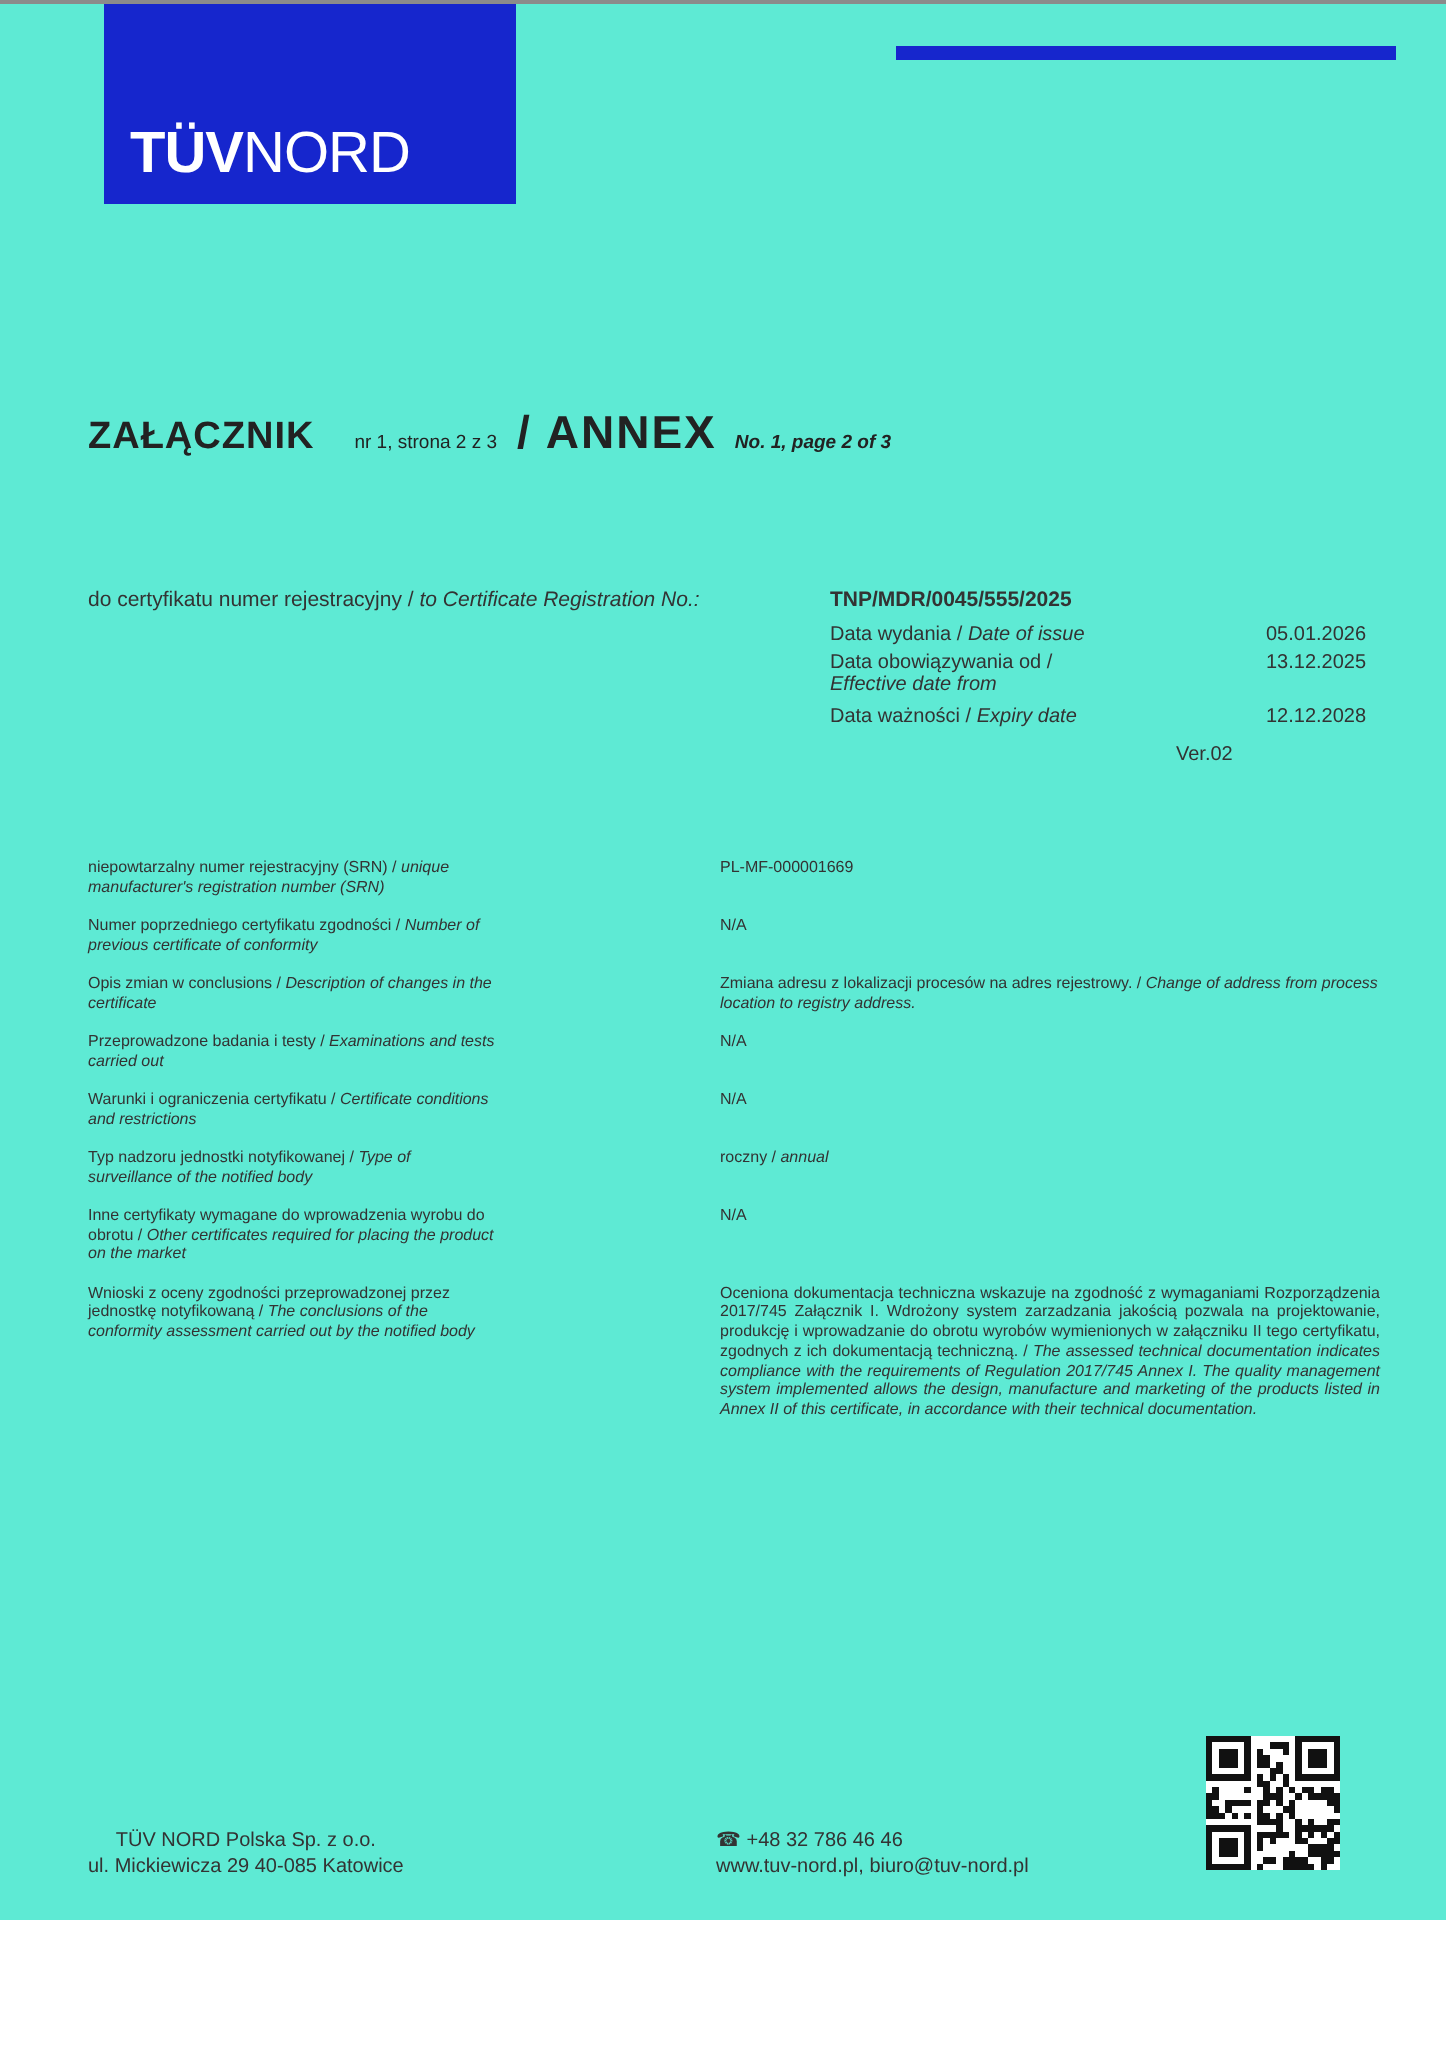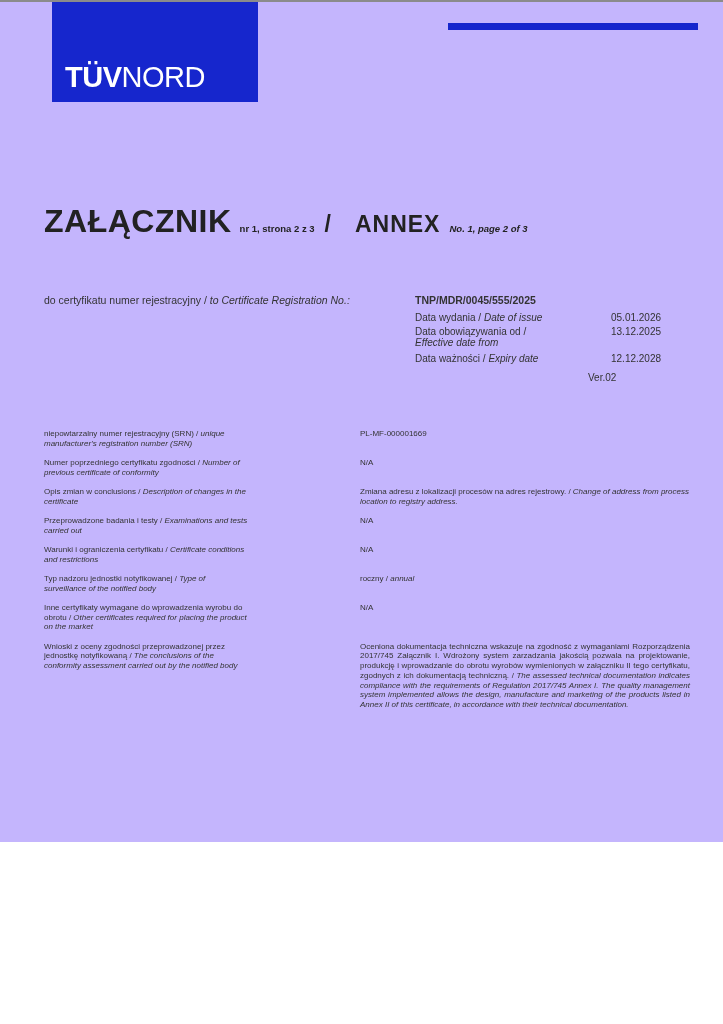--- a/index.html
+++ b/index.html
@@ -1,20 +1,20 @@
 <!DOCTYPE html>
 <html><head>
 <meta charset="utf-8">
 <style>
   * { margin:0; padding:0; box-sizing:border-box; }
   html,body { background:#ffffff; }
   body { font-family:"Liberation Sans", sans-serif; color:#333; }
   .page {
-    position:relative; width:723px; height:842px; margin:0 auto;
-    background:#c4b5fd; overflow:hidden;
+    position:relative; width:723px; height:960px; margin:0 auto;
+    background:#5eead4; overflow:hidden;
   }
   .abs { position:absolute; }
 
   
   .top-line   { left:0; top:0;    width:723px; height:2px; background:#8b8b8b; }
   .bottom-hair{ left:0; top:1017px; width:723px; height:1px; background:#9a9a9a; }
   .bottom-line{ left:0; top:1018px; width:723px; height:4px; background:#343434; }
 
   
   .logo {
@@ -25,35 +25,35 @@
   .logo-tuv  { font-weight:800; }
   .logo-nord { font-weight:400; }
 
   .blue-bar { background:#1626cd; height:7px; }
   .bar-top-right    { left:448px; top:23px;  width:250px; }
   .bar-bottom-left  { left:25px;  top:993px; width:247px; }
   .bar-bottom-right { left:449px; top:993px; width:249px; }
 
   
   .annex { left:44px; top:203px; display:flex; align-items:baseline; white-space:nowrap; color:#222; }
-  .annex .t-pl  { font-size:32px; font-weight:700; letter-spacing:0.5px; }
-  .annex .s-pl  { font-size:9.5px; font-weight:700; margin-left:8px; }
+  .annex .t-pl  { font-size:19px; font-weight:700; letter-spacing:0.5px; }
+  .annex .s-pl  { font-size:9.5px; font-weight:400; margin-left:20px; }
   .annex .slash { font-size:23px; font-weight:700; margin-left:10px; }
-  .annex .t-en  { font-size:23px; font-weight:700; letter-spacing:1px; margin-left:24px; }
+  .annex .t-en  { font-size:23px; font-weight:700; letter-spacing:1px; margin-left:8px; }
   .annex .s-en  { font-size:9.5px; font-weight:700; font-style:italic; margin-left:9px; }
 
   
   .cert-ref-label { left:44px; top:294px; font-size:10.5px; }
   .cert-number    { left:415px; top:294px; font-size:10.5px; font-weight:700; }
   .it { font-style:italic; }
 
   .dates { left:415px; top:312px; width:280px; font-size:10px; }
   .date-row { position:relative; margin-bottom:3px; }
   .date-row .dlabel { display:inline-block; width:152px; line-height:11px; vertical-align:top; }
-  .date-row .dvalue { position:absolute; left:160px; top:0; line-height:11px; white-space:nowrap;padding-left:36px; }
+  .date-row .dvalue { position:absolute; left:182px; top:0; line-height:11px; white-space:nowrap;padding-left:36px; }
   .date-row.gap-before { margin-top:5px; }
   .version { left:588px; top:372px; font-size:10px; }
 
   
   .section-title { left:44px; top:404px; font-size:11px; color:#2e2e2e; }
 
   .data-table { left:44px; top:429px; width:648px; font-size:8px; line-height:9.5px; }
   .trow { display:flex; margin-bottom:10px; }
   .tlabel { flex:0 0 205px; }
   .tvalue { flex:0 0 330px; margin-left:111px; }
@@ -152,20 +152,24 @@
       <div class="tvalue justify"><span>Oceniona dokumentacja techniczna wskazuje na zgodność z wymaganiami Rozporządzenia 2017/745 Załącznik I. Wdrożony system zarzadzania jakością pozwala na projektowanie, produkcję i wprowadzanie do obrotu wyrobów wymienionych w załączniku II tego certyfikatu, zgodnych z ich dokumentacją techniczną. / </span><span class="it">The assessed technical documentation indicates compliance with the requirements of Regulation 2017/745 Annex I. The quality management system implemented allows the design, manufacture and marketing of the products listed in Annex II of this certificate, in accordance with their technical documentation.</span></div>
     </div>
 
   </div>
 
   <div class="abs footer-left">
     <div>TÜV NORD Polska Sp. z o.o.</div>
     <div>ul. Mickiewicza 29 40-085 Katowice</div>
   </div>
 
+  <div class="abs footer-right">
+    <div><span class="phone-icon">☎</span><span> +48 32 786 46 46</span></div>
+    <div>www.tuv-nord.pl, biuro@tuv-nord.pl</div>
+  </div>
 
   <div class="abs qr">
     <svg viewBox="0 0 21 21" xmlns="http://www.w3.org/2000/svg">
       <rect x="0" y="0" width="21" height="21" fill="#ffffff"></rect>
       <g id="qr-modules" fill="#111111">
           <rect x="0" y="0" width="1" height="1"></rect>
           <rect x="1" y="0" width="1" height="1"></rect>
           <rect x="2" y="0" width="1" height="1"></rect>
           <rect x="3" y="0" width="1" height="1"></rect>
           <rect x="4" y="0" width="1" height="1"></rect>

